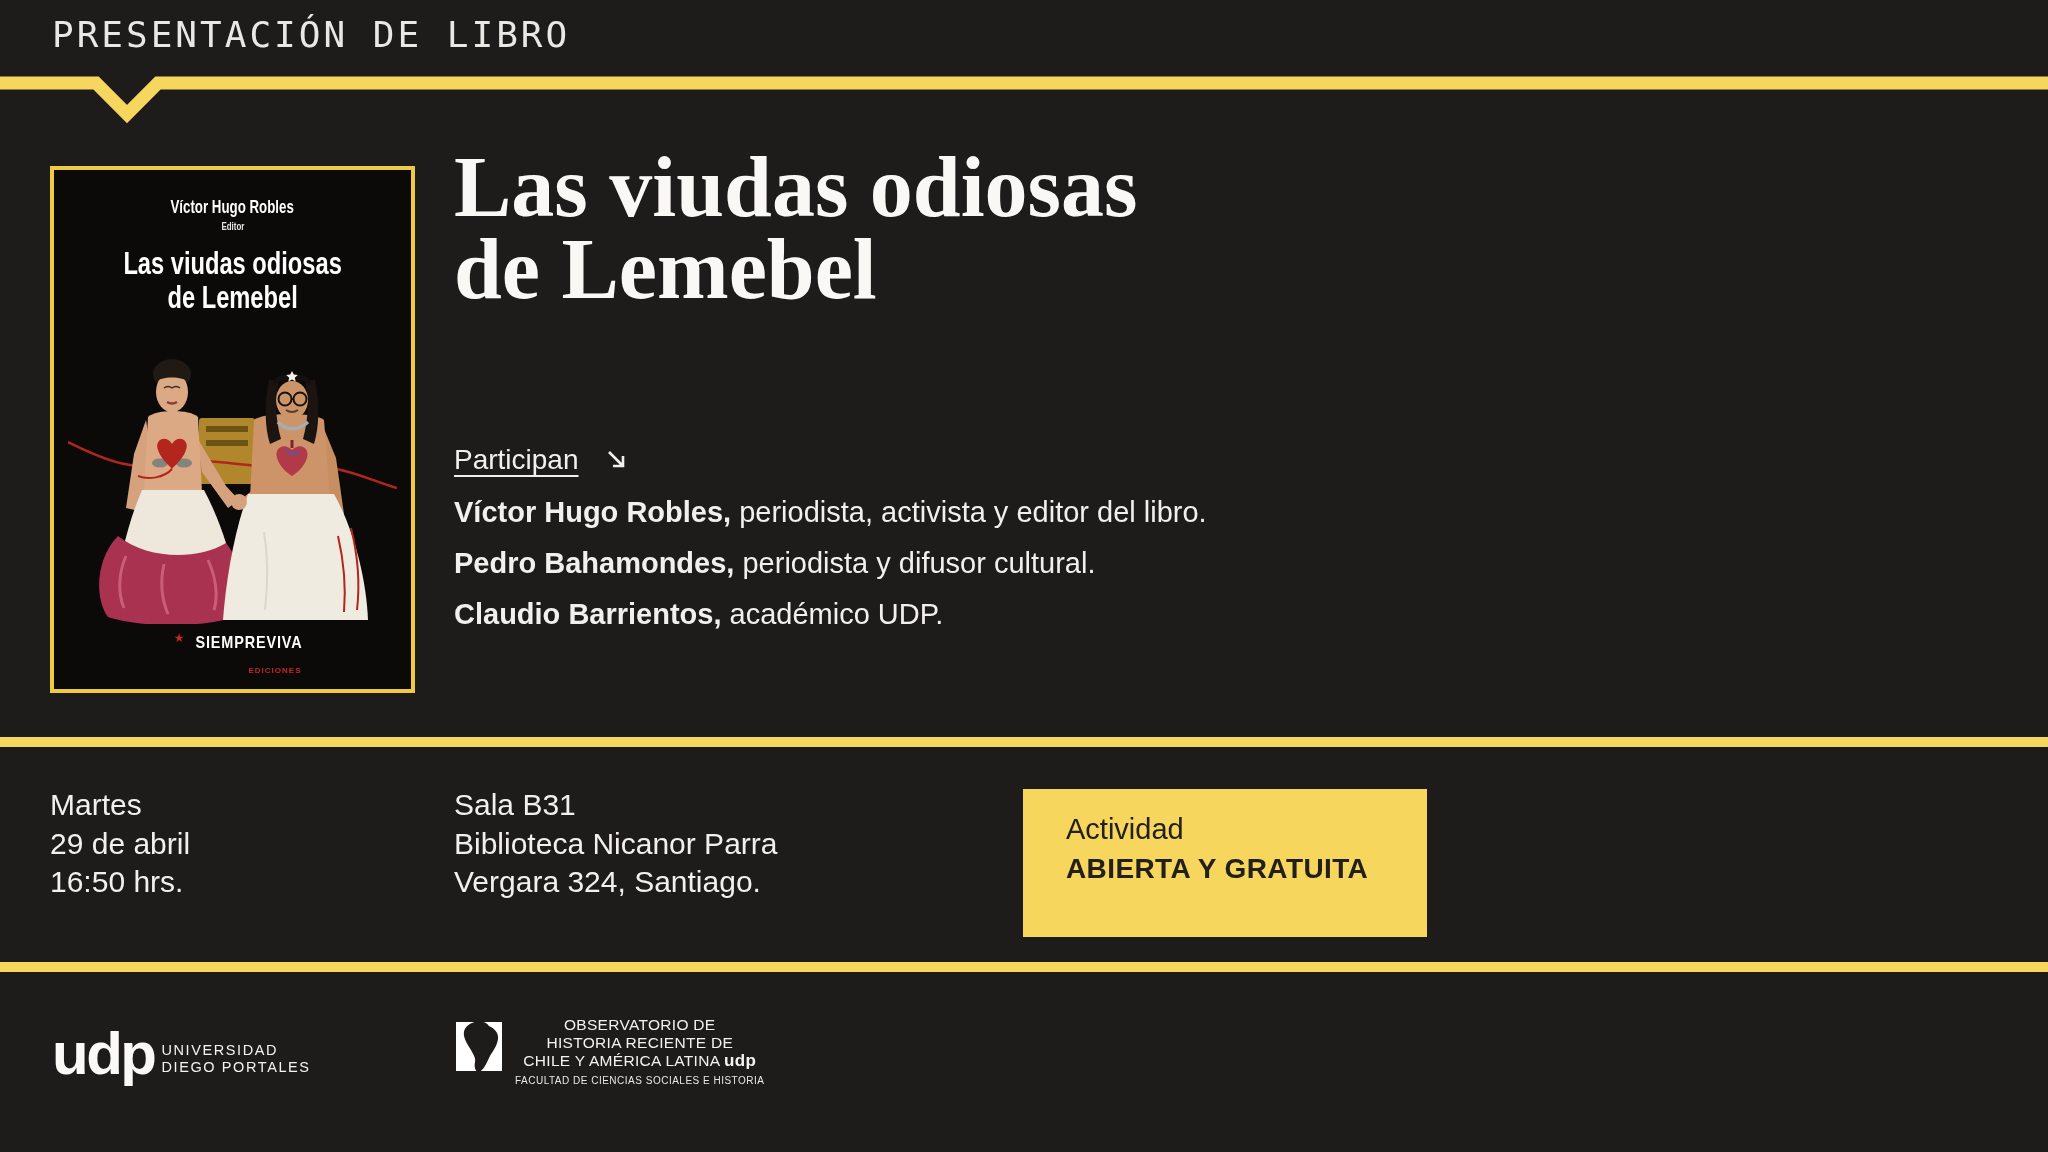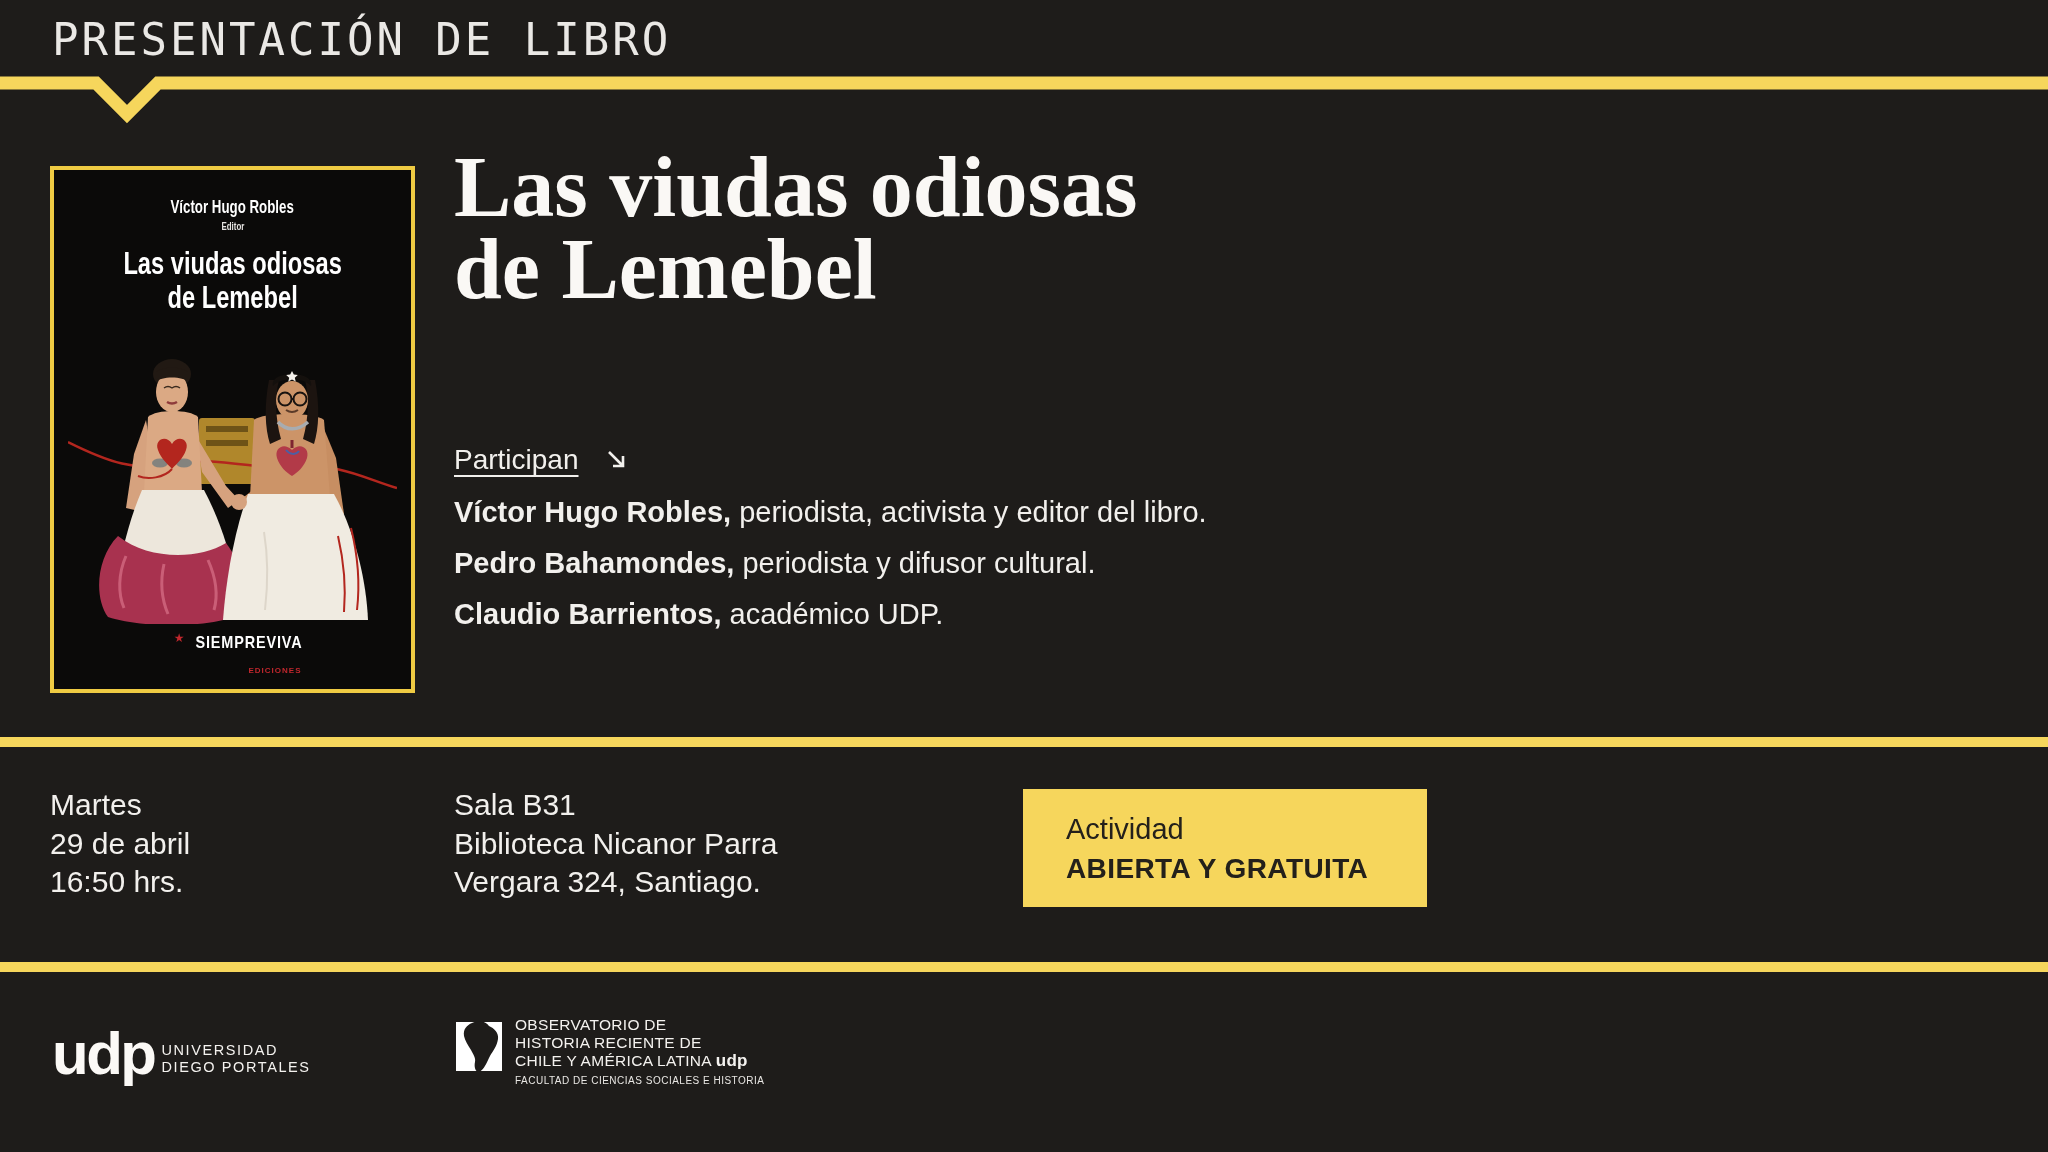--- a/index.html
+++ b/index.html
@@ -5,21 +5,21 @@
   html,body{margin:0;padding:0;background:#1E1C1A;}
   .poster{
     position:relative;width:2048px;height:1152px;overflow:hidden;
     background:var(--bg,#1E1C1A);
     font-family:"Liberation Sans",sans-serif;color:var(--text,#F2F0ED);
   }
   
   .kicker{
     position:absolute;left:52px;top:14px;
     font-family:"DejaVu Sans Mono",monospace;
-    font-size:44px;letter-spacing:3px;color:#EAE8E5;white-space:nowrap;
+    font-size:36px;letter-spacing:3px;color:#EAE8E5;white-space:nowrap;
   }
   .divider-top{position:absolute;left:0;top:0;width:2048px;height:140px;display:block;}
   .divider-top path{stroke:var(--accent,#F6D65C);stroke-width:13;fill:none;stroke-linejoin:miter;}
   .divider-mid,.divider-bottom{position:absolute;left:0;width:2048px;height:10px;background:var(--accent,#F6D65C);}
   .divider-mid{top:737px;}
   .divider-bottom{top:962px;}
   
   .cover{
     position:absolute;left:50px;top:166px;width:365px;height:527px;box-sizing:border-box;
     background:#0B0A09;border:4px solid var(--cover-border,#EFCB43);
@@ -45,34 +45,34 @@
   .participan{position:absolute;left:454px;top:444px;font-size:28px;display:flex;align-items:center;gap:26px;}
   .participan-label{text-decoration:underline;text-underline-offset:6px;text-decoration-thickness:2px;}
   .arrow-icon{display:block;}
   .participants{position:absolute;left:454px;top:487px;font-size:29px;line-height:51px;white-space:nowrap;}
   .participants strong{font-weight:bold;}
   
   .schedule{position:absolute;left:50px;top:786px;font-size:30px;line-height:38.5px;}
   .location{position:absolute;left:454px;top:786px;font-size:30px;line-height:38.5px;}
   .schedule div,.location div{white-space:nowrap;}
   .badge{
-    position:absolute;left:1023px;top:789px;width:404px;height:118px;box-sizing:border-box;
+    position:absolute;left:1023px;top:789px;width:404px;height:148px;box-sizing:border-box;
     background:var(--accent,#F6D65C);color:var(--badge-text,#23201B);
     padding:24px 0 0 43px;
   }
   .badge-line1{font-size:29px;}
   .badge-line2{font-size:28px;font-weight:800;letter-spacing:.4px;margin-top:7px;}
   
   .udp-logo{position:absolute;left:52px;top:1026px;display:flex;align-items:center;}
   .udp-mark{font-size:60px;font-weight:bold;letter-spacing:-2.5px;line-height:56px;color:#FBF9F6;}
   .udp-name{margin-left:7px;margin-top:10px;font-size:14.5px;letter-spacing:1.6px;line-height:17px;color:#F4F2EF;}
   .obs-logo{position:absolute;left:456px;top:1016px;display:flex;}
   .obs-map{width:46px;height:53px;margin-top:4px;display:block;}
   .obs-text{margin-left:13px;}
-  .obs-line{font-size:15.5px;line-height:18px;letter-spacing:.3px;color:#F4F2EF;white-space:nowrap;}
+  .obs-line{font-size:15.5px;line-height:18px;letter-spacing:.3px;color:#F4F2EF;white-space:nowrap;text-align:center;}
   .obs-line strong{font-size:17px;font-weight:bold;}
   .obs-faculty{margin-top:5px;font-size:10px;letter-spacing:.5px;color:#E9E7E4;white-space:nowrap;}
 </style>
 </head>
 <body>
 
 <div class="poster" style="--bg: #1E1C1A; --accent: #F6D65C; --text: #F2F0ED; --badge-text: #23201B; --cover-border: #EFCB43;">
 
   <div class="kicker">PRESENTACIÓN DE LIBRO</div>
   <svg class="divider-top" viewBox="0 0 2048 140" aria-hidden="true">

